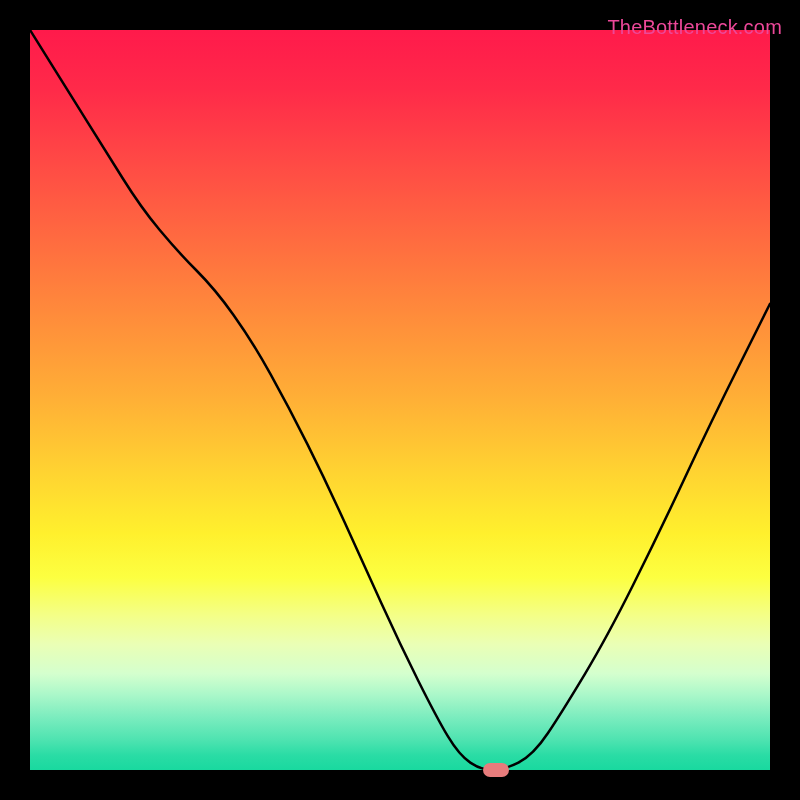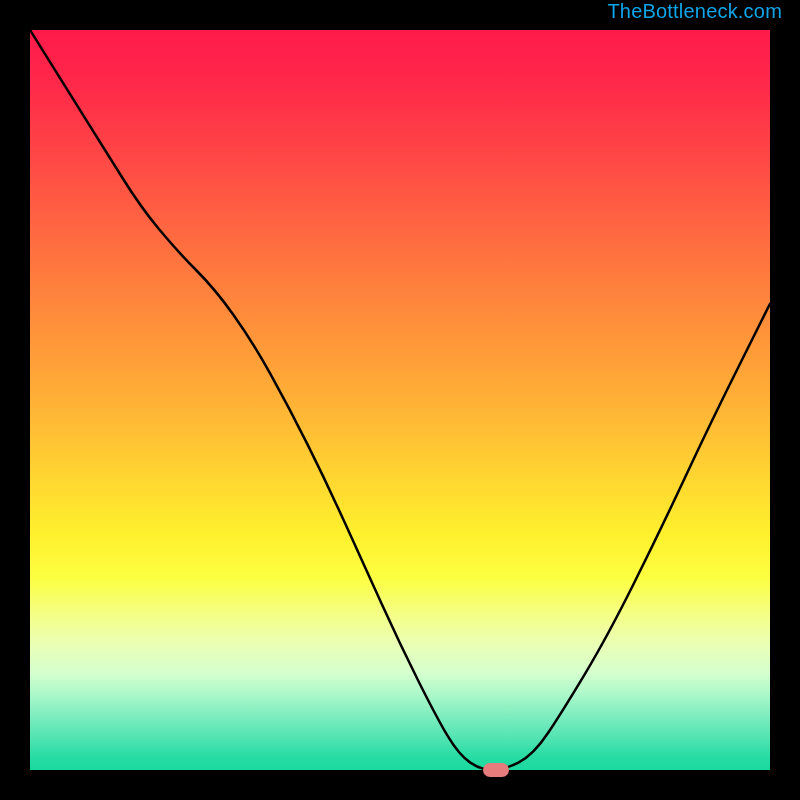--- a/index.html
+++ b/index.html
@@ -12,23 +12,23 @@
     font-family: Arial, Helvetica, sans-serif;
   }
   .outer {
     position: relative;
     width: 800px;
     height: 800px;
     background: #000;
   }
   .watermark {
     position: absolute;
-    top: 0;
+    top: 16px;
     right: 18px;
-    color: #0ea5e9;
+    color: #ec4899;
     font-size: 20px;
     font-weight: 500;
     letter-spacing: 0.2px;
     z-index: 10;
   }
   .plot {
     position: absolute;
     left: 30px;
     top: 30px;
     width: 740px;

